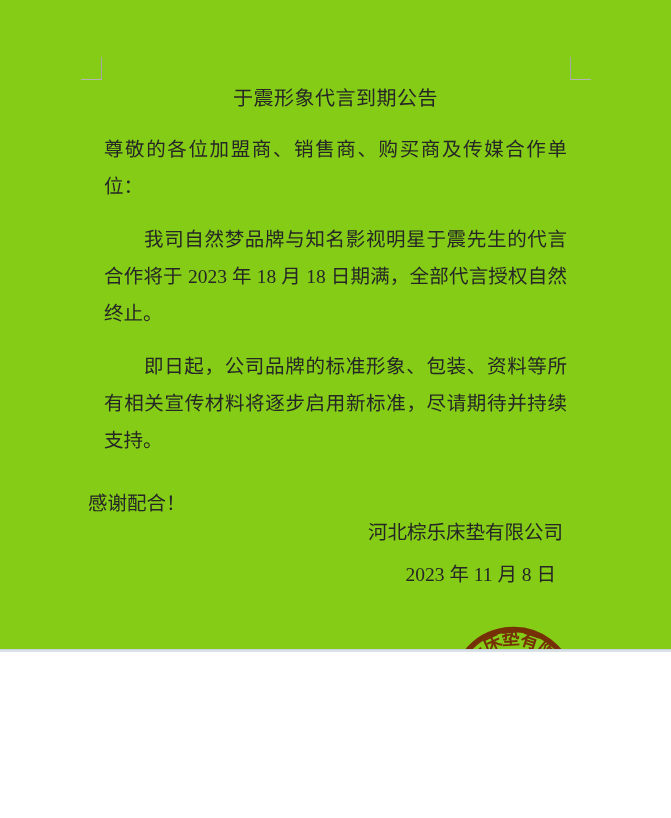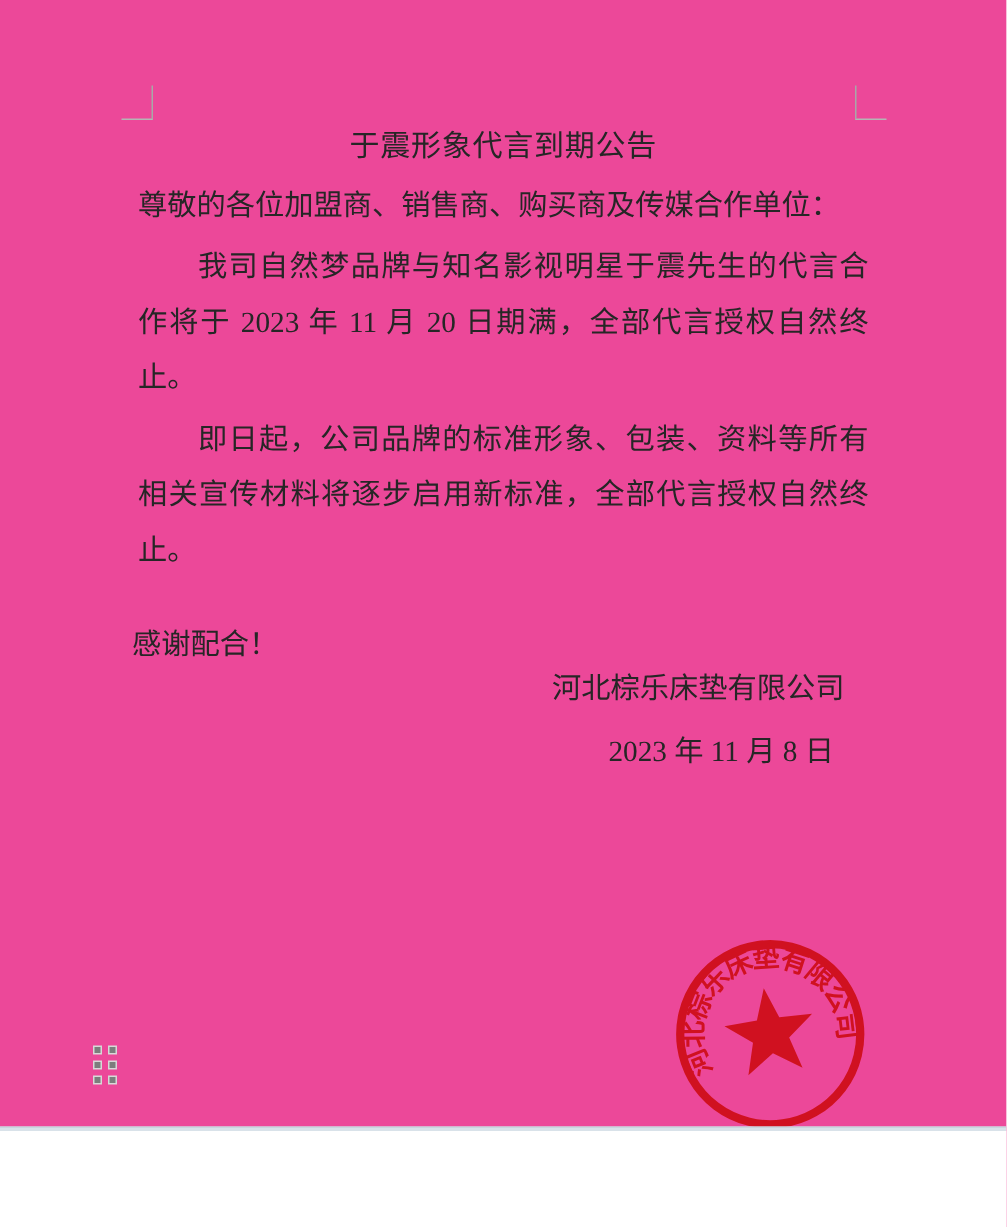--- a/index.html
+++ b/index.html
@@ -3,22 +3,22 @@
 <meta charset="utf-8">
 <style>
   html, body {
     margin: 0;
     padding: 0;
     background: #ffffff;
   }
   .page {
     position: relative;
     width: 671px;
-    height: 754px;
-    background: #ec4899;
+    height: 652px;
+    background: #84cc16;
     overflow: hidden;
     font-family: "Liberation Serif", "DejaVu Serif", serif;
     color: #262626;
   }
 
   
   .crop-mark {
     position: absolute;
     width: 20px;
     height: 22px;
@@ -49,21 +49,21 @@
     line-height: 33px;
     letter-spacing: 0.5px;
     white-space: nowrap;
   }
   .doc-body {
     font-size: 19.5px;
     line-height: 37px;
     text-align: justify;
   }
   .doc-body p {
-    margin: 4px;
+    margin: 16px;
     text-indent: 2.05em;
   }
   .doc-body p.salutation {
     text-indent: 0;
   }
   .closing {
     margin-top: 26px;
     font-size: 19.5px;
     line-height: 37px;
   }
@@ -137,22 +137,22 @@
 
 <div class="page">
 
   <div class="crop-mark tl"></div>
   <div class="crop-mark tr"></div>
 
   <div class="doc">
     <div class="doc-title">于震形象代言到期公告</div>
     <div class="doc-body">
       <p class="salutation">尊敬的各位加盟商、销售商、购买商及传媒合作单位：</p>
-      <p>我司自然梦品牌与知名影视明星于震先生的代言合作将于 2023 年 11 月 20 日期满，全部代言授权自然终止。</p>
-      <p>即日起，公司品牌的标准形象、包装、资料等所有相关宣传材料将逐步启用新标准，全部代言授权自然终止。</p>
+      <p>我司自然梦品牌与知名影视明星于震先生的代言合作将于 2023 年 18 月 18 日期满，全部代言授权自然终止。</p>
+      <p>即日起，公司品牌的标准形象、包装、资料等所有相关宣传材料将逐步启用新标准，尽请期待并持续支持。</p>
     </div>
     <div class="closing">感谢配合！</div>
     <div class="signature">河北棕乐床垫有限公司</div>
     <div class="issue-date">2023 年 11 月 8 日</div>
   </div>
 
   <svg class="stamp" viewBox="0 0 131 131" xmlns="http://www.w3.org/2000/svg">
     <g transform="rotate(-8 65.5 65.5)" fill="none">
       <circle cx="65.5" cy="65.5" r="60" stroke="#df2b22" stroke-width="5.5"></circle>
       <path d="M65.5,34.5 L73.03,55.14 L94.98,55.92 L77.67,69.46 L83.73,90.58 L65.5,78.3 L47.27,90.58 L53.33,69.46 L36.02,55.92 L57.97,55.14 Z" fill="#df2b22"></path>

